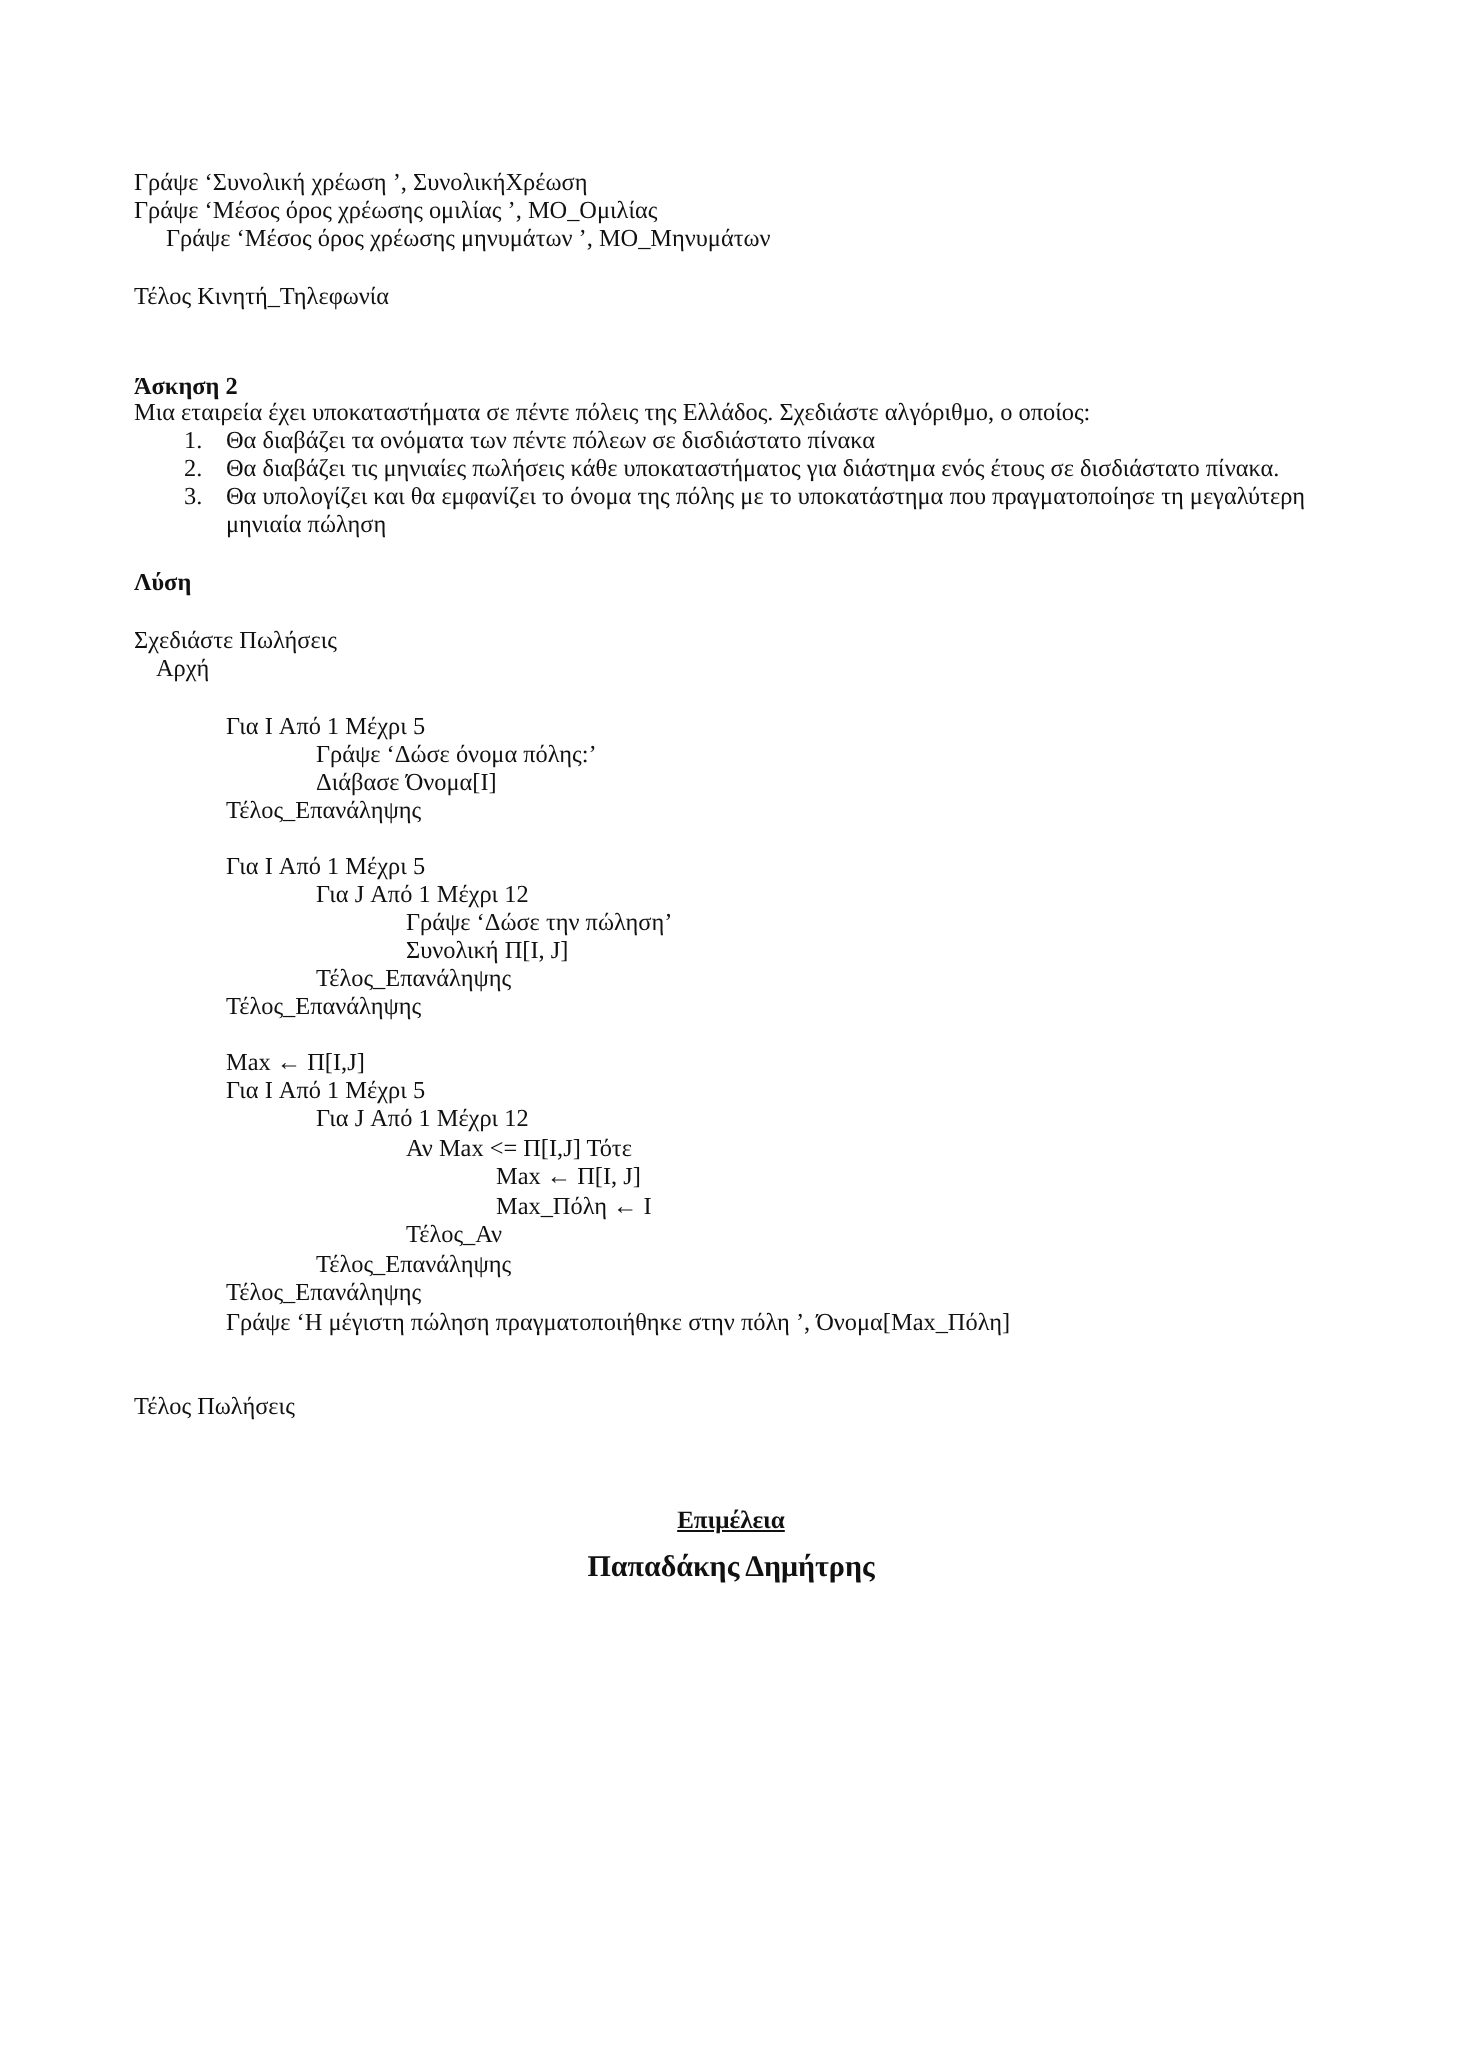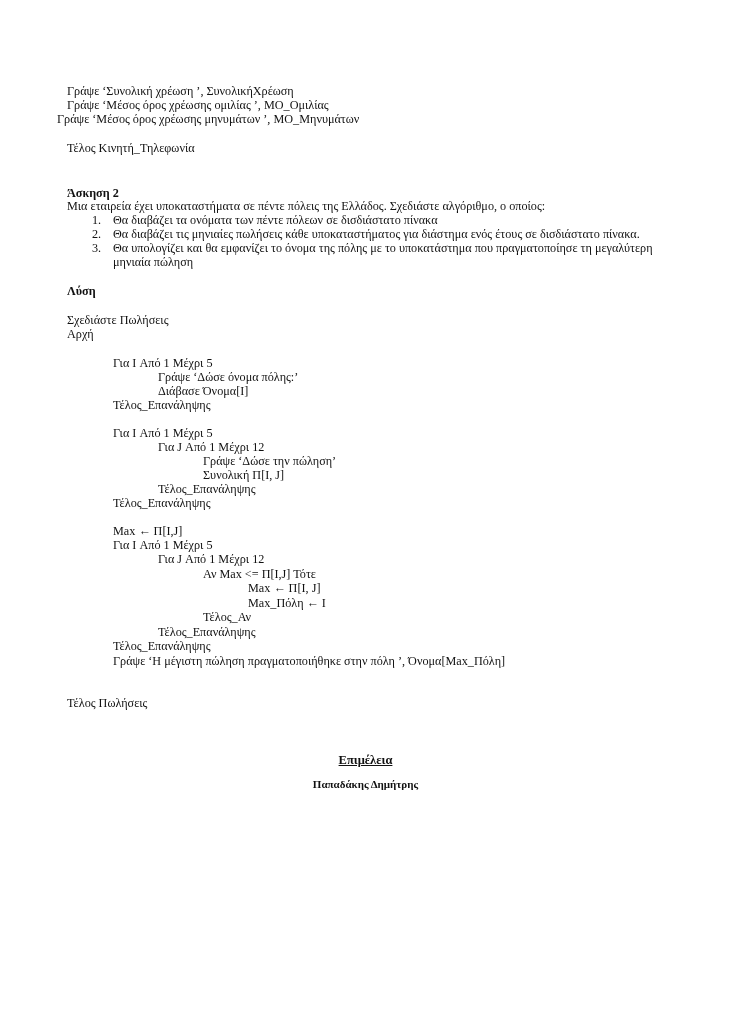--- a/index.html
+++ b/index.html
@@ -10,37 +10,37 @@
     .center { position: absolute; left: 0; width: 731px; text-align: center; white-space: pre; line-height: 15px; }
     .u { text-decoration: underline; }
     .num { position: absolute; white-space: pre; line-height: 14px; }
   </style>
 </head>
 <body>
 
 <div>
   <div class="line" style="left:67px;top:84px">Γράψε ‘Συνολική χρέωση ’, ΣυνολικήΧρέωση</div>
   <div class="line" style="left:67px;top:98px">Γράψε ‘Μέσος όρος χρέωσης ομιλίας ’, ΜΟ_Ομιλίας</div>
-  <div class="line" style="left:57px;top:112px">Γράψε ‘Μέσος όρος χρέωσης μηνυμάτων ’, ΜΟ_Μηνυμάτων</div>
+  <div class="line" style="left:83px;top:112px">Γράψε ‘Μέσος όρος χρέωσης μηνυμάτων ’, ΜΟ_Μηνυμάτων</div>
   <div class="line" style="left:67px;top:141px">Τέλος Κινητή_Τηλεφωνία</div>
 
   <div class="line bold" style="left:67px;top:186px">Άσκηση 2</div>
   <div class="line" style="left:67px;top:199px">Μια εταιρεία έχει υποκαταστήματα σε πέντε πόλεις της Ελλάδος. Σχεδιάστε αλγόριθμο, ο οποίος:</div>
 
   <div class="num" style="left:92px;top:213px">1.</div>
   <div class="line" style="left:113px;top:213px">Θα διαβάζει τα ονόματα των πέντε πόλεων σε δισδιάστατο πίνακα</div>
   <div class="num" style="left:92px;top:227px">2.</div>
   <div class="line" style="left:113px;top:227px">Θα διαβάζει τις μηνιαίες πωλήσεις κάθε υποκαταστήματος για διάστημα ενός έτους σε δισδιάστατο πίνακα.</div>
   <div class="num" style="left:92px;top:241px">3.</div>
   <div class="line" style="left:113px;top:241px">Θα υπολογίζει και θα εμφανίζει το όνομα της πόλης με το υποκατάστημα που πραγματοποίησε τη μεγαλύτερη</div>
   <div class="line" style="left:113px;top:255px">μηνιαία πώληση</div>
 
   <div class="line bold" style="left:67px;top:284px">Λύση</div>
   <div class="line" style="left:67px;top:313px">Σχεδιάστε Πωλήσεις</div>
-  <div class="line" style="left:67px;top:327px">Αρχή</div>
+  <div class="line" style="left:78px;top:327px">Αρχή</div>
 
   <div class="line" style="left:113px;top:356px">Για I Από 1 Μέχρι 5</div>
   <div class="line" style="left:158px;top:370px">Γράψε ‘Δώσε όνομα πόλης:’</div>
   <div class="line" style="left:158px;top:384px">Διάβασε Όνομα[I]</div>
   <div class="line" style="left:113px;top:398px">Τέλος_Επανάληψης</div>
 
   <div class="line" style="left:113px;top:426px">Για I Από 1 Μέχρι 5</div>
   <div class="line" style="left:158px;top:440px">Για J Από 1 Μέχρι 12</div>
   <div class="line" style="left:203px;top:454px">Γράψε ‘Δώσε την πώληση’</div>
   <div class="line" style="left:203px;top:468px">Συνολική Π[I, J]</div>
@@ -54,14 +54,14 @@
   <div class="line" style="left:248px;top:581px">Max ← Π[I, J]</div>
   <div class="line" style="left:248px;top:596px">Max_Πόλη ← I</div>
   <div class="line" style="left:203px;top:610px">Τέλος_Αν</div>
   <div class="line" style="left:158px;top:625px">Τέλος_Επανάληψης</div>
   <div class="line" style="left:113px;top:639px">Τέλος_Επανάληψης</div>
   <div class="line" style="left:113px;top:654px">Γράψε ‘Η μέγιστη πώληση πραγματοποιήθηκε στην πόλη ’, Όνομα[Max_Πόλη]</div>
 
   <div class="line" style="left:67px;top:696px">Τέλος Πωλήσεις</div>
 
   <div class="center bold u" style="top:753px;font-size:12.5px">Επιμέλεια</div>
-  <div class="center bold" style="top:777px;font-size:11px">Παπαδάκης Δημήτρης</div>
+  <div class="center bold" style="top:777px;font-size:15px">Παπαδάκης Δημήτρης</div>
 </div>
 
 </body></html>

